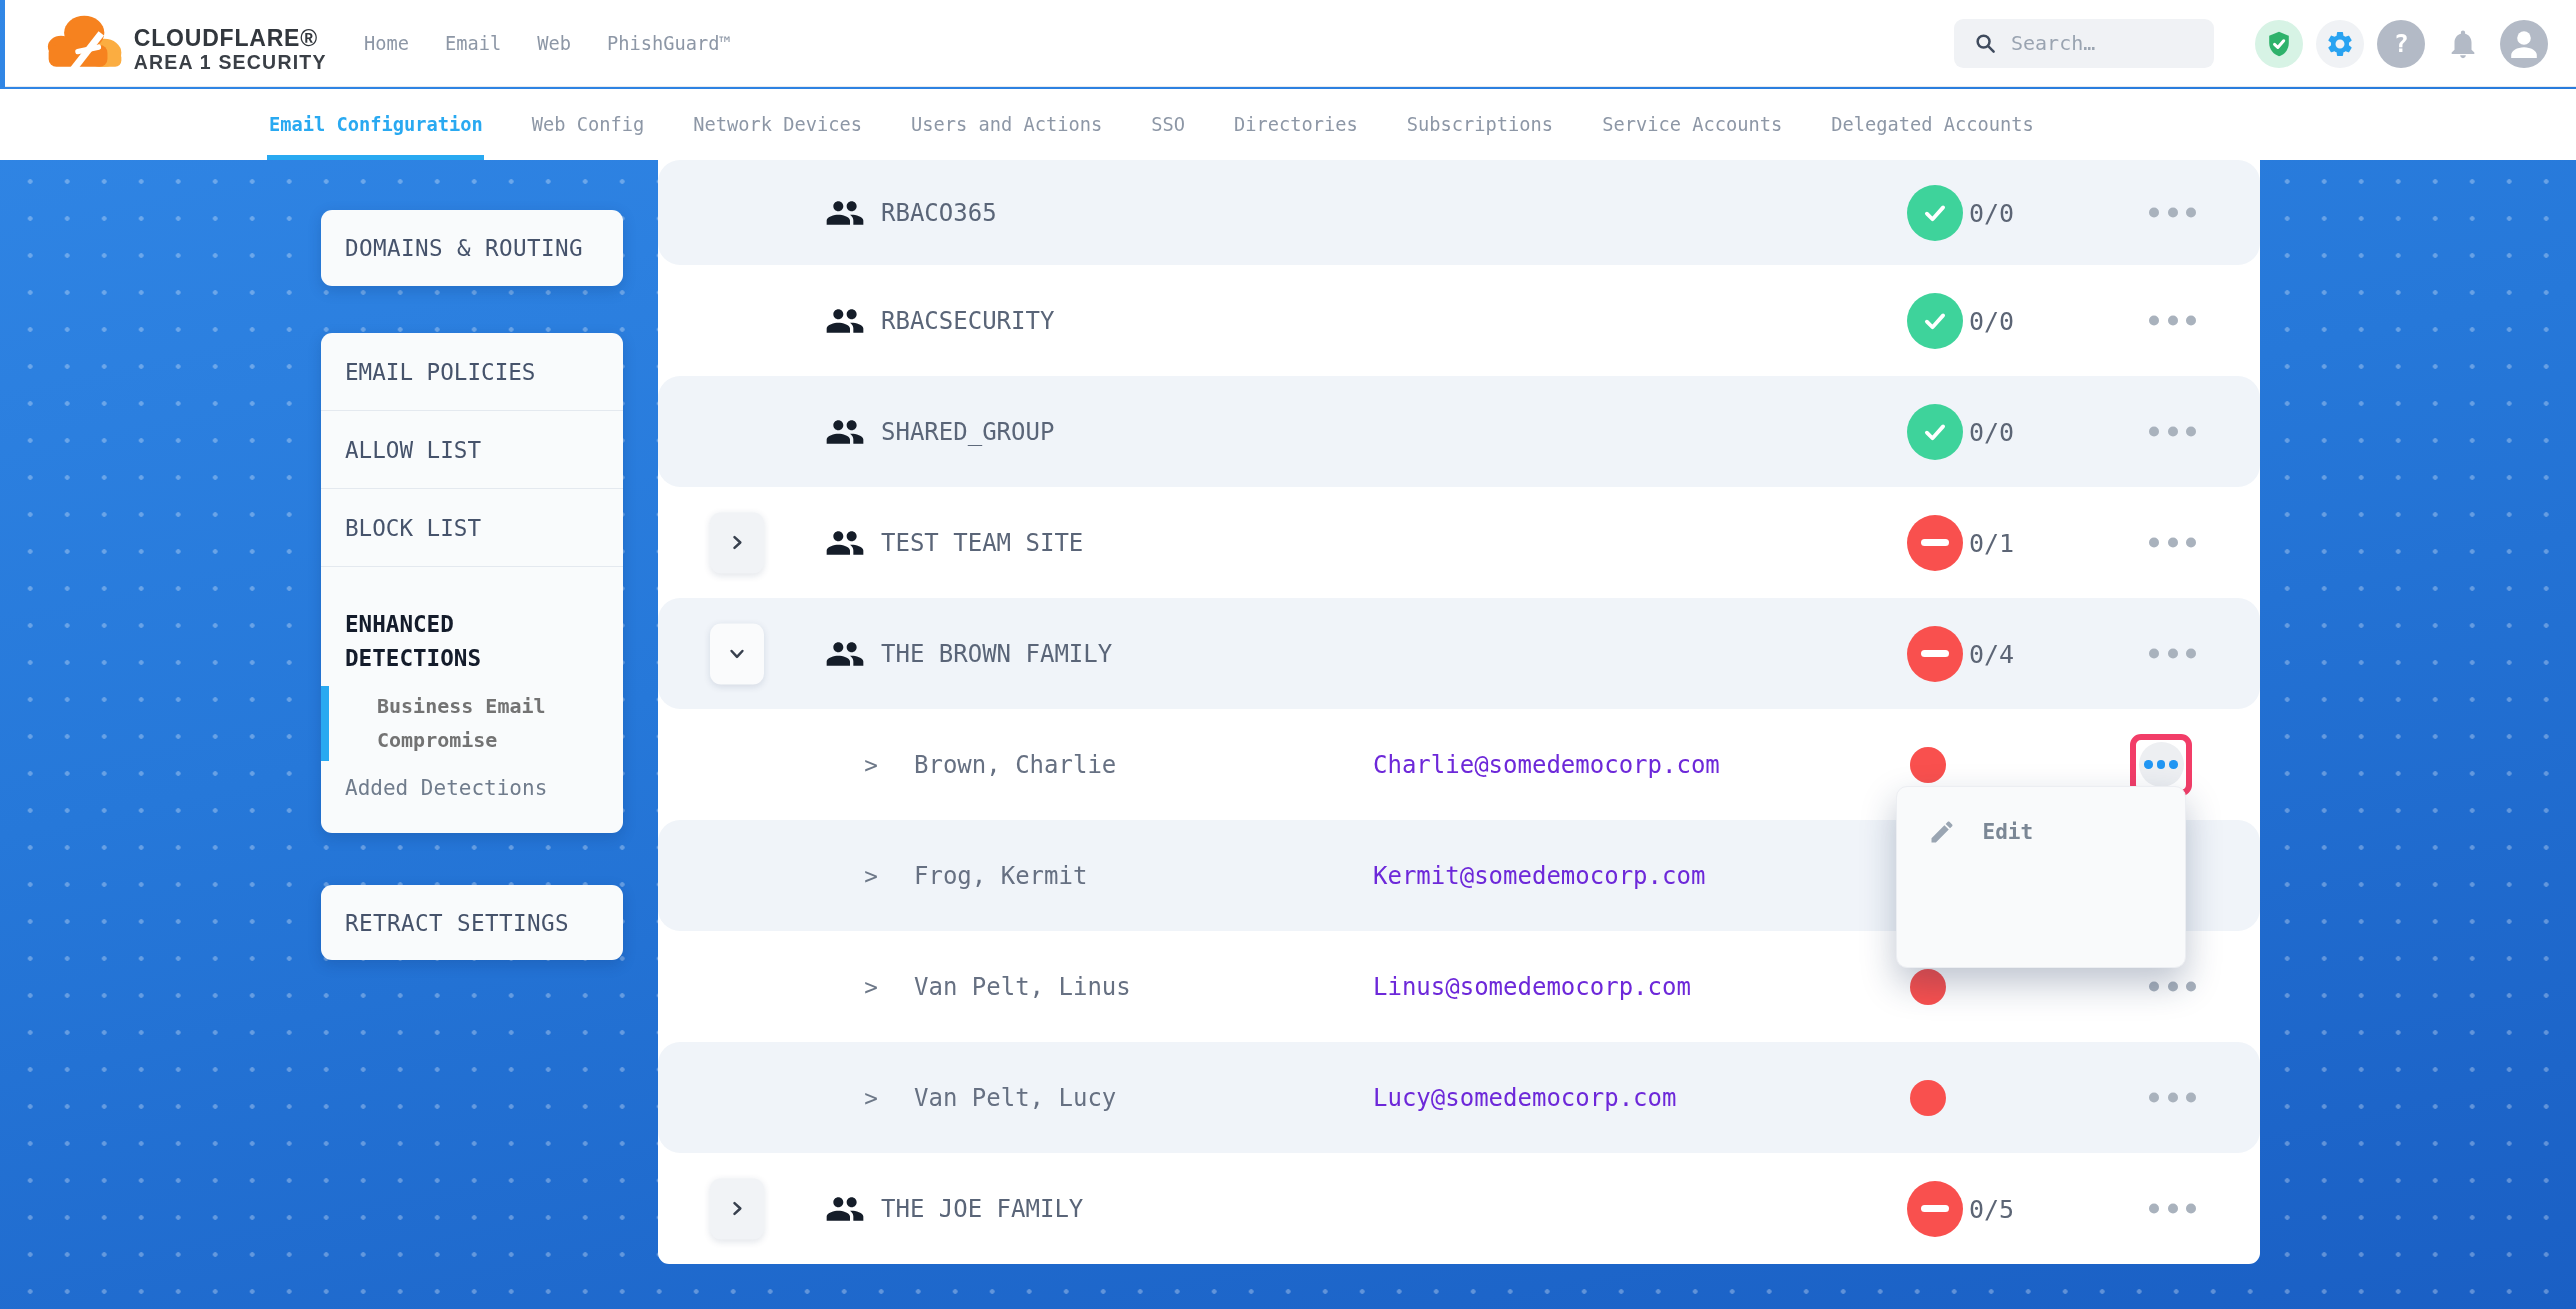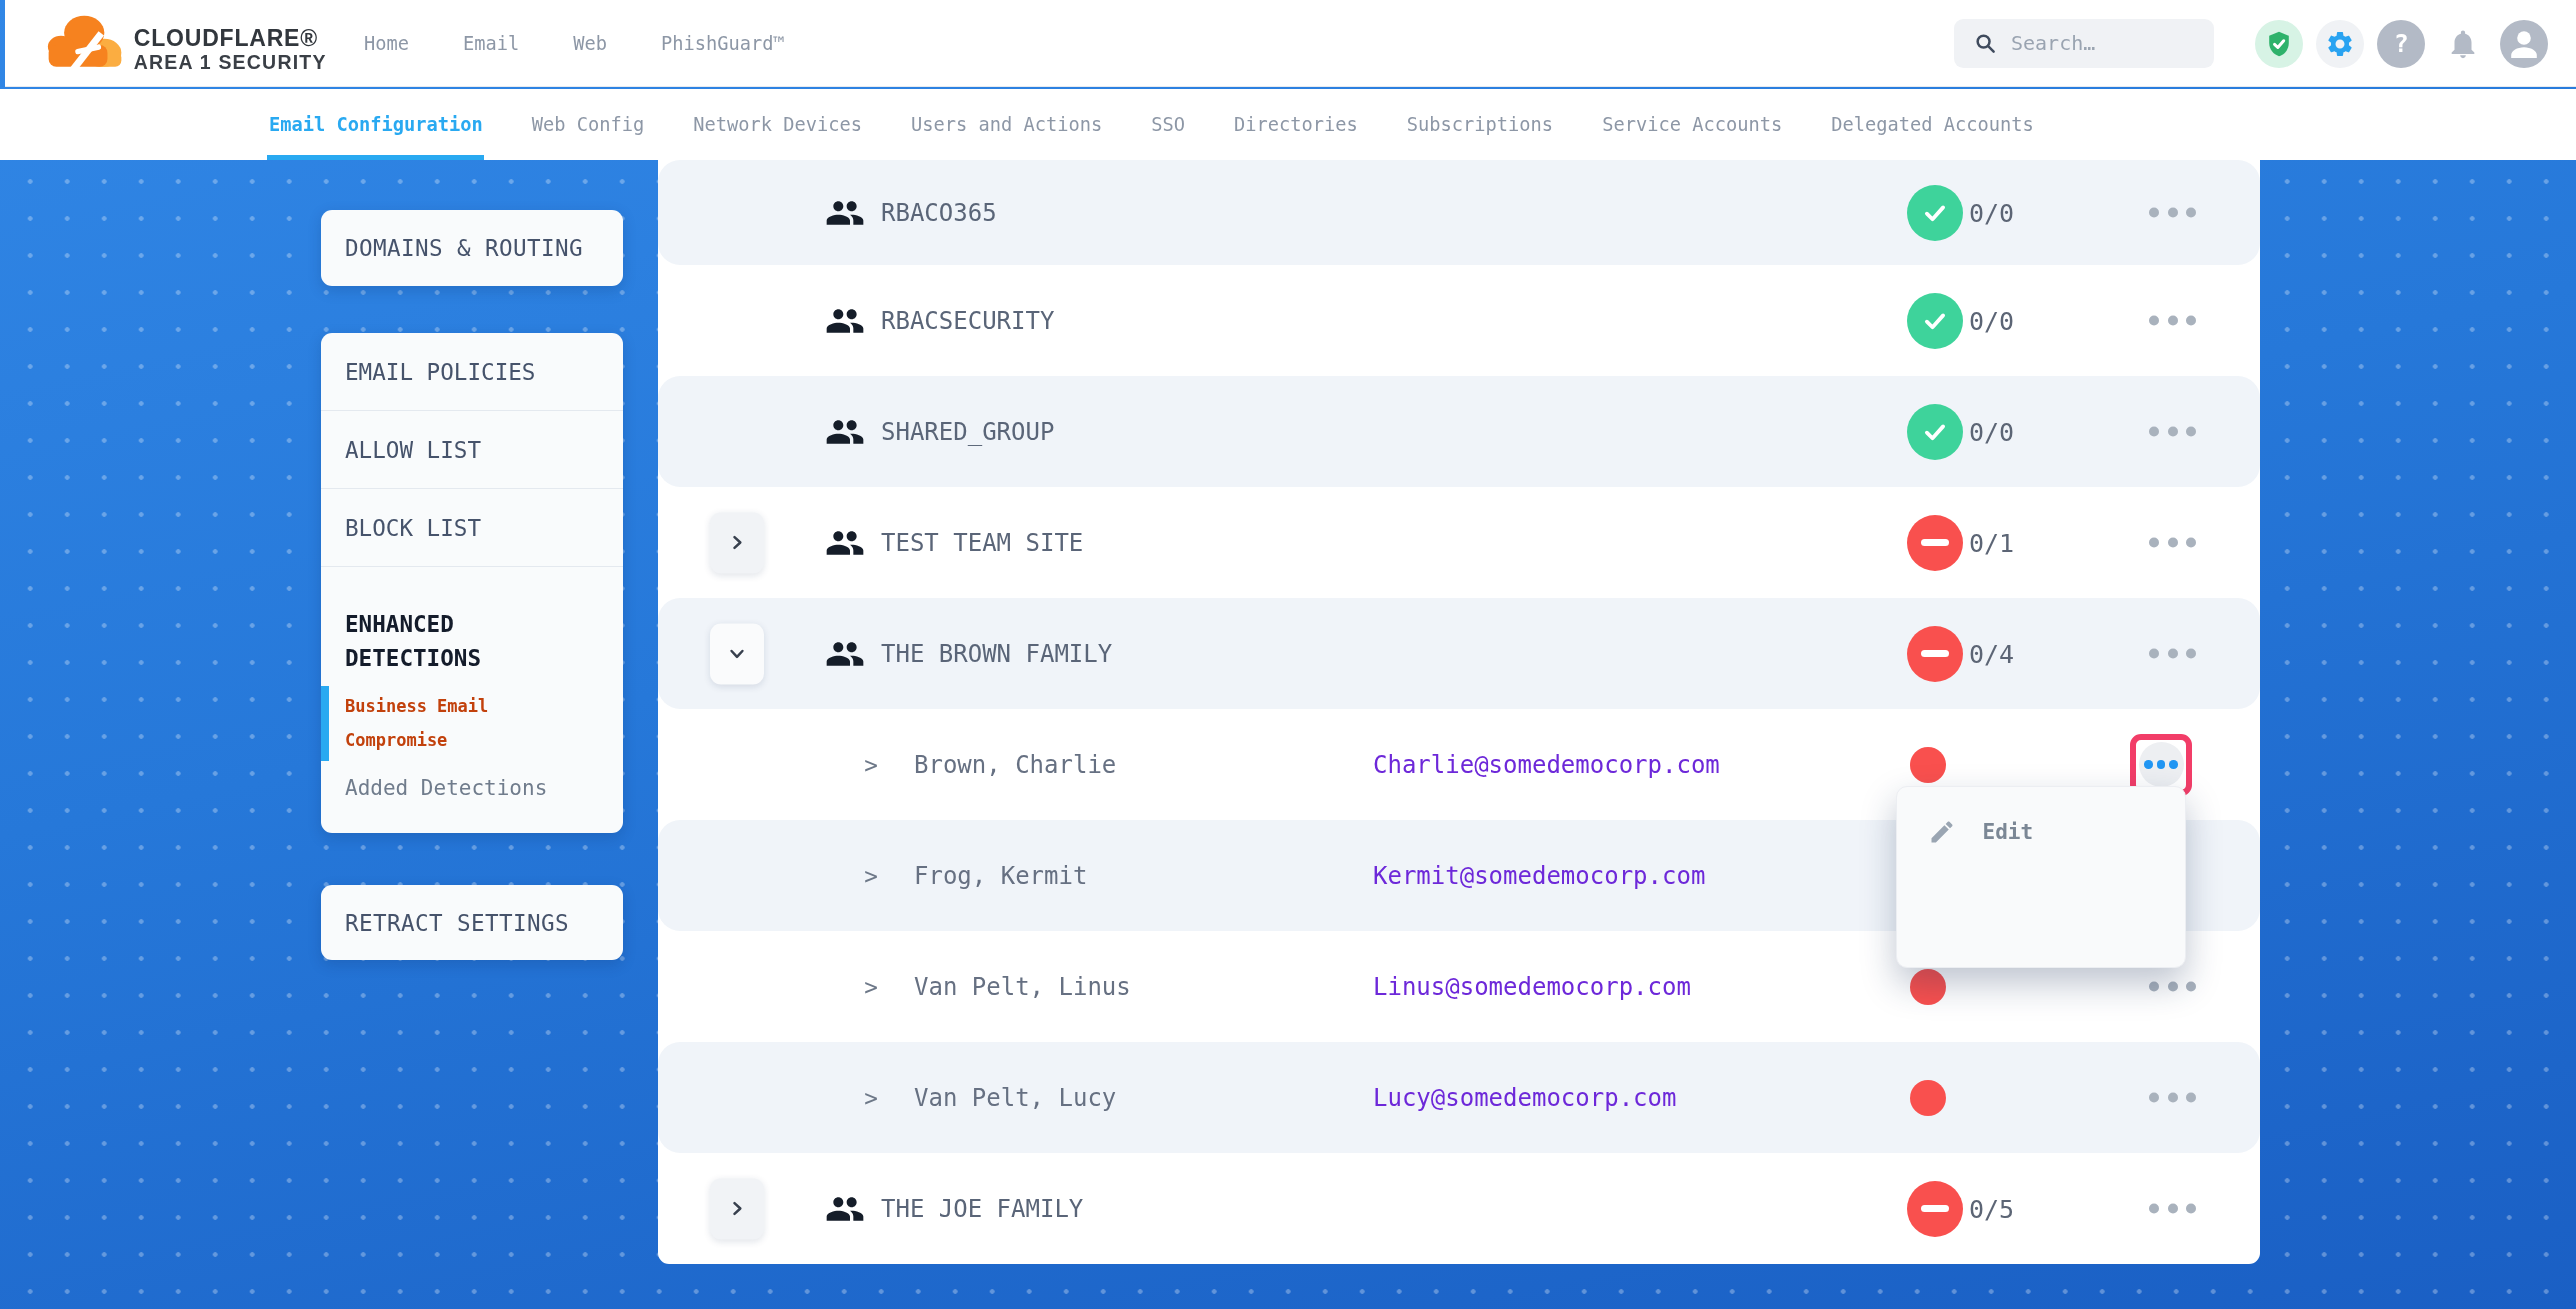--- a/index.html
+++ b/index.html
@@ -15,21 +15,21 @@
 
   
   .topbar { position:absolute; top:0; left:5px; width:100%; height:87px; background:#ffffff;
     border-bottom:1.6px solid #e8ebef; z-index:6; }
   .logo { position:absolute; left:39px; top:6.2px; display:flex; }
   .cloud { position:relative; width:82px; height:75px; }
   .logo-text { margin-left:7.8px; padding-top:20px; font-family:"Liberation Sans","DejaVu Sans",sans-serif; }
   .brand { font-size:23px; font-weight:800; letter-spacing:0.8px; color:#32373d; line-height:25px; }
   .brand-sub { font-size:19.5px; font-weight:700; letter-spacing:1.2px; color:#3a3f46; line-height:23px; }
 
-  .top-nav { position:absolute; left:359px; top:0; height:87px; display:flex; align-items:center; gap:54px;text-align:center; }
+  .top-nav { position:absolute; left:359px; top:0; height:87px; display:flex; align-items:center; gap:36px;text-align:center; }
   .top-nav-item { font-size:18.7px; color:#8d97a6; cursor:pointer; white-space:nowrap; }
 
   .search-box { position:absolute; left:1949px; top:18.7px; width:260px; height:49px; background:#f0f2f5;
     border-radius:9.3px; display:flex; align-items:center; padding-left:20px; }
   .search-box input { border:none; outline:none; background:transparent; font-family:inherit;
     font-size:20px; color:#5a6472; width:171px; margin-left:14px; }
   .search-box input::placeholder { color:#9aa4b1; }
 
   .icon-row { position:absolute; left:2250px; top:0; height:87px; display:flex; align-items:center; gap:13.2px; }
   .icon-chip { width:48px; height:48px; border-radius:50%; display:flex; align-items:center; justify-content:center; cursor:pointer; }
@@ -52,21 +52,21 @@
   .card-domains { top:210px; height:76px; display:flex; align-items:center; }
   .card-retract { top:885px; height:75px; display:flex; align-items:center; }
   .side-label { padding-left:24px; font-size:22.6px; color:#46536b; letter-spacing:0.4px; }
   .card-policies { top:333px; }
   .pol-item { height:78px; display:flex; align-items:center; padding-left:24px; font-size:22.6px;
     color:#46536b; border-bottom:1.6px solid #e4e9ef; cursor:pointer; }
   .enhanced { position:relative; padding:40px 23px 31px 24px; }
   .enh-title { font-size:22.6px; font-weight:700; color:#141c2b; line-height:34px; }
   .enh-sub { position:relative; margin-top:14px; cursor:pointer; }
   .enh-sub .bar { position:absolute; left:-24px; top:-3.1px; width:7.8px; height:75px; background:#29a9f1; }
-  .enh-sub-label { font-size:17px; font-weight:700; color:#c2410c; line-height:34px; }
+  .enh-sub-label { font-size:20px; font-weight:700; color:#737373; line-height:34px;margin-left:32px; }
   .enh-added { margin-top:17px; font-size:21px; color:#707c8c; line-height:28px; cursor:pointer; }
 
   
   .table { position:absolute; left:658px; top:160px; width:1602px; height:1104px; background:#ffffff;
     border-radius:0 0 11px 11px; z-index:4; }
   .t-row { position:relative; height:111px; }
   .t-row.first { height:105px; }
   .t-row.shade { background:#f0f4f9;border-radius:22px; }
   .vc { position:absolute; top:50%; transform:translateY(-50%); }
 

